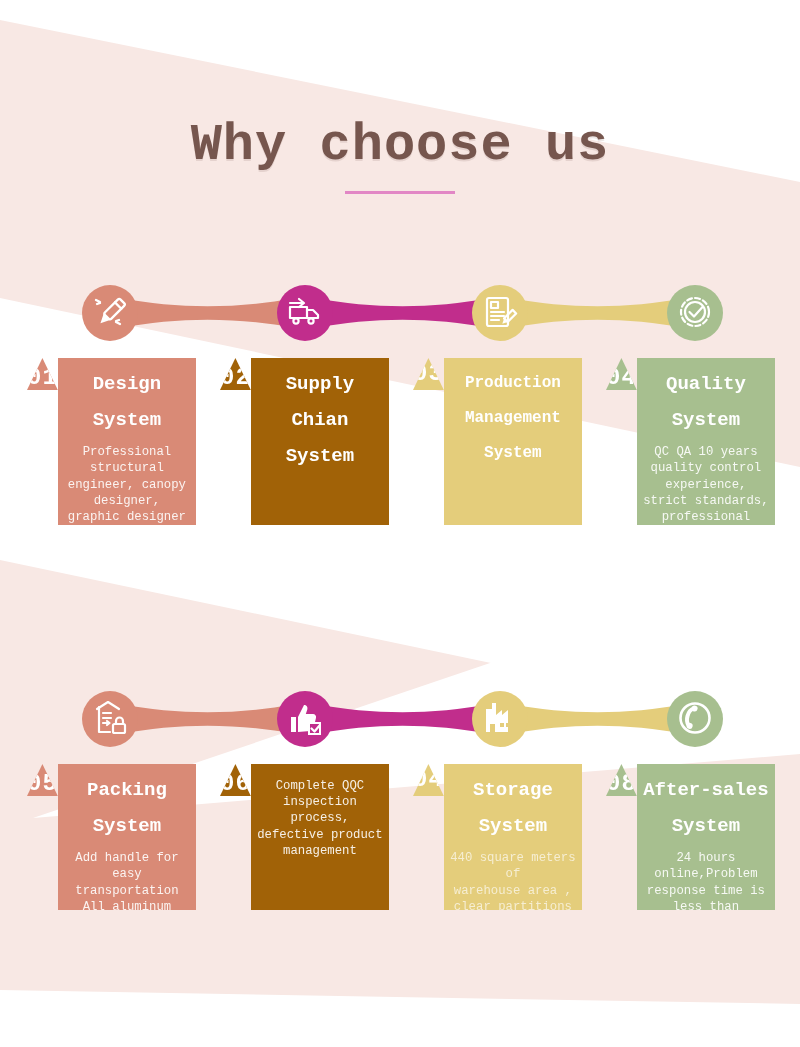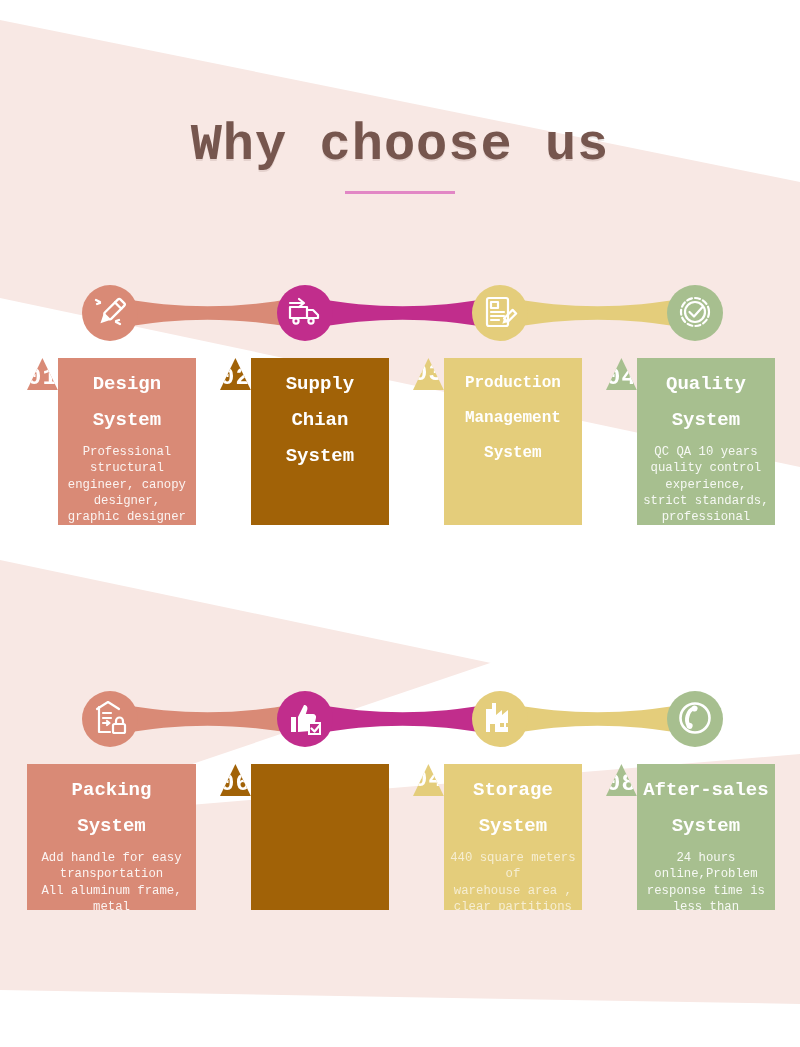--- a/index.html
+++ b/index.html
@@ -248,20 +248,23 @@
       <g transform="rotate(16 22 21)">
         <path d="M18 12 c-5 4 -5 14 0 18" stroke-width="4"></path>
         <circle cx="19" cy="12" r="3" fill="#fff" stroke="none"></circle>
         <circle cx="19" cy="30" r="3" fill="#fff" stroke="none"></circle>
       </g>
     </g>
   </svg>
 
   <div id="row2" class="cards-row">
     <div class="card">
+      <div class="roof salmon">
+          <span class="num">05</span>
+        </div>
       <div class="photo p5"></div>
       <div class="cbody salmon">
         <div class="card-title">Packing
 System</div>
         <div class="card-desc">Add handle for easy
 transportation
 All aluminum frame, metal
 corners, durable and anti-drop
 Butterfly lock to improve
 privacy and security</div>
@@ -269,20 +272,23 @@
     </div>
     <div class="card">
       <div class="roof magenta">
           <span class="num">06</span>
         </div>
       <div class="photo p6">
         <div class="dev"></div>
         <div class="per"></div>
       </div>
       <div class="cbody magenta">
+        <div class="card-desc">Complete QQC inspection
+process, defective product
+management</div>
       </div>
     </div>
     <div class="card yellow-text">
       <div class="roof yellow">
           <span class="num">04</span>
         </div>
       <div class="photo p7"></div>
       <div class="cbody yellow">
         <div class="card-title">Storage
 System</div>

